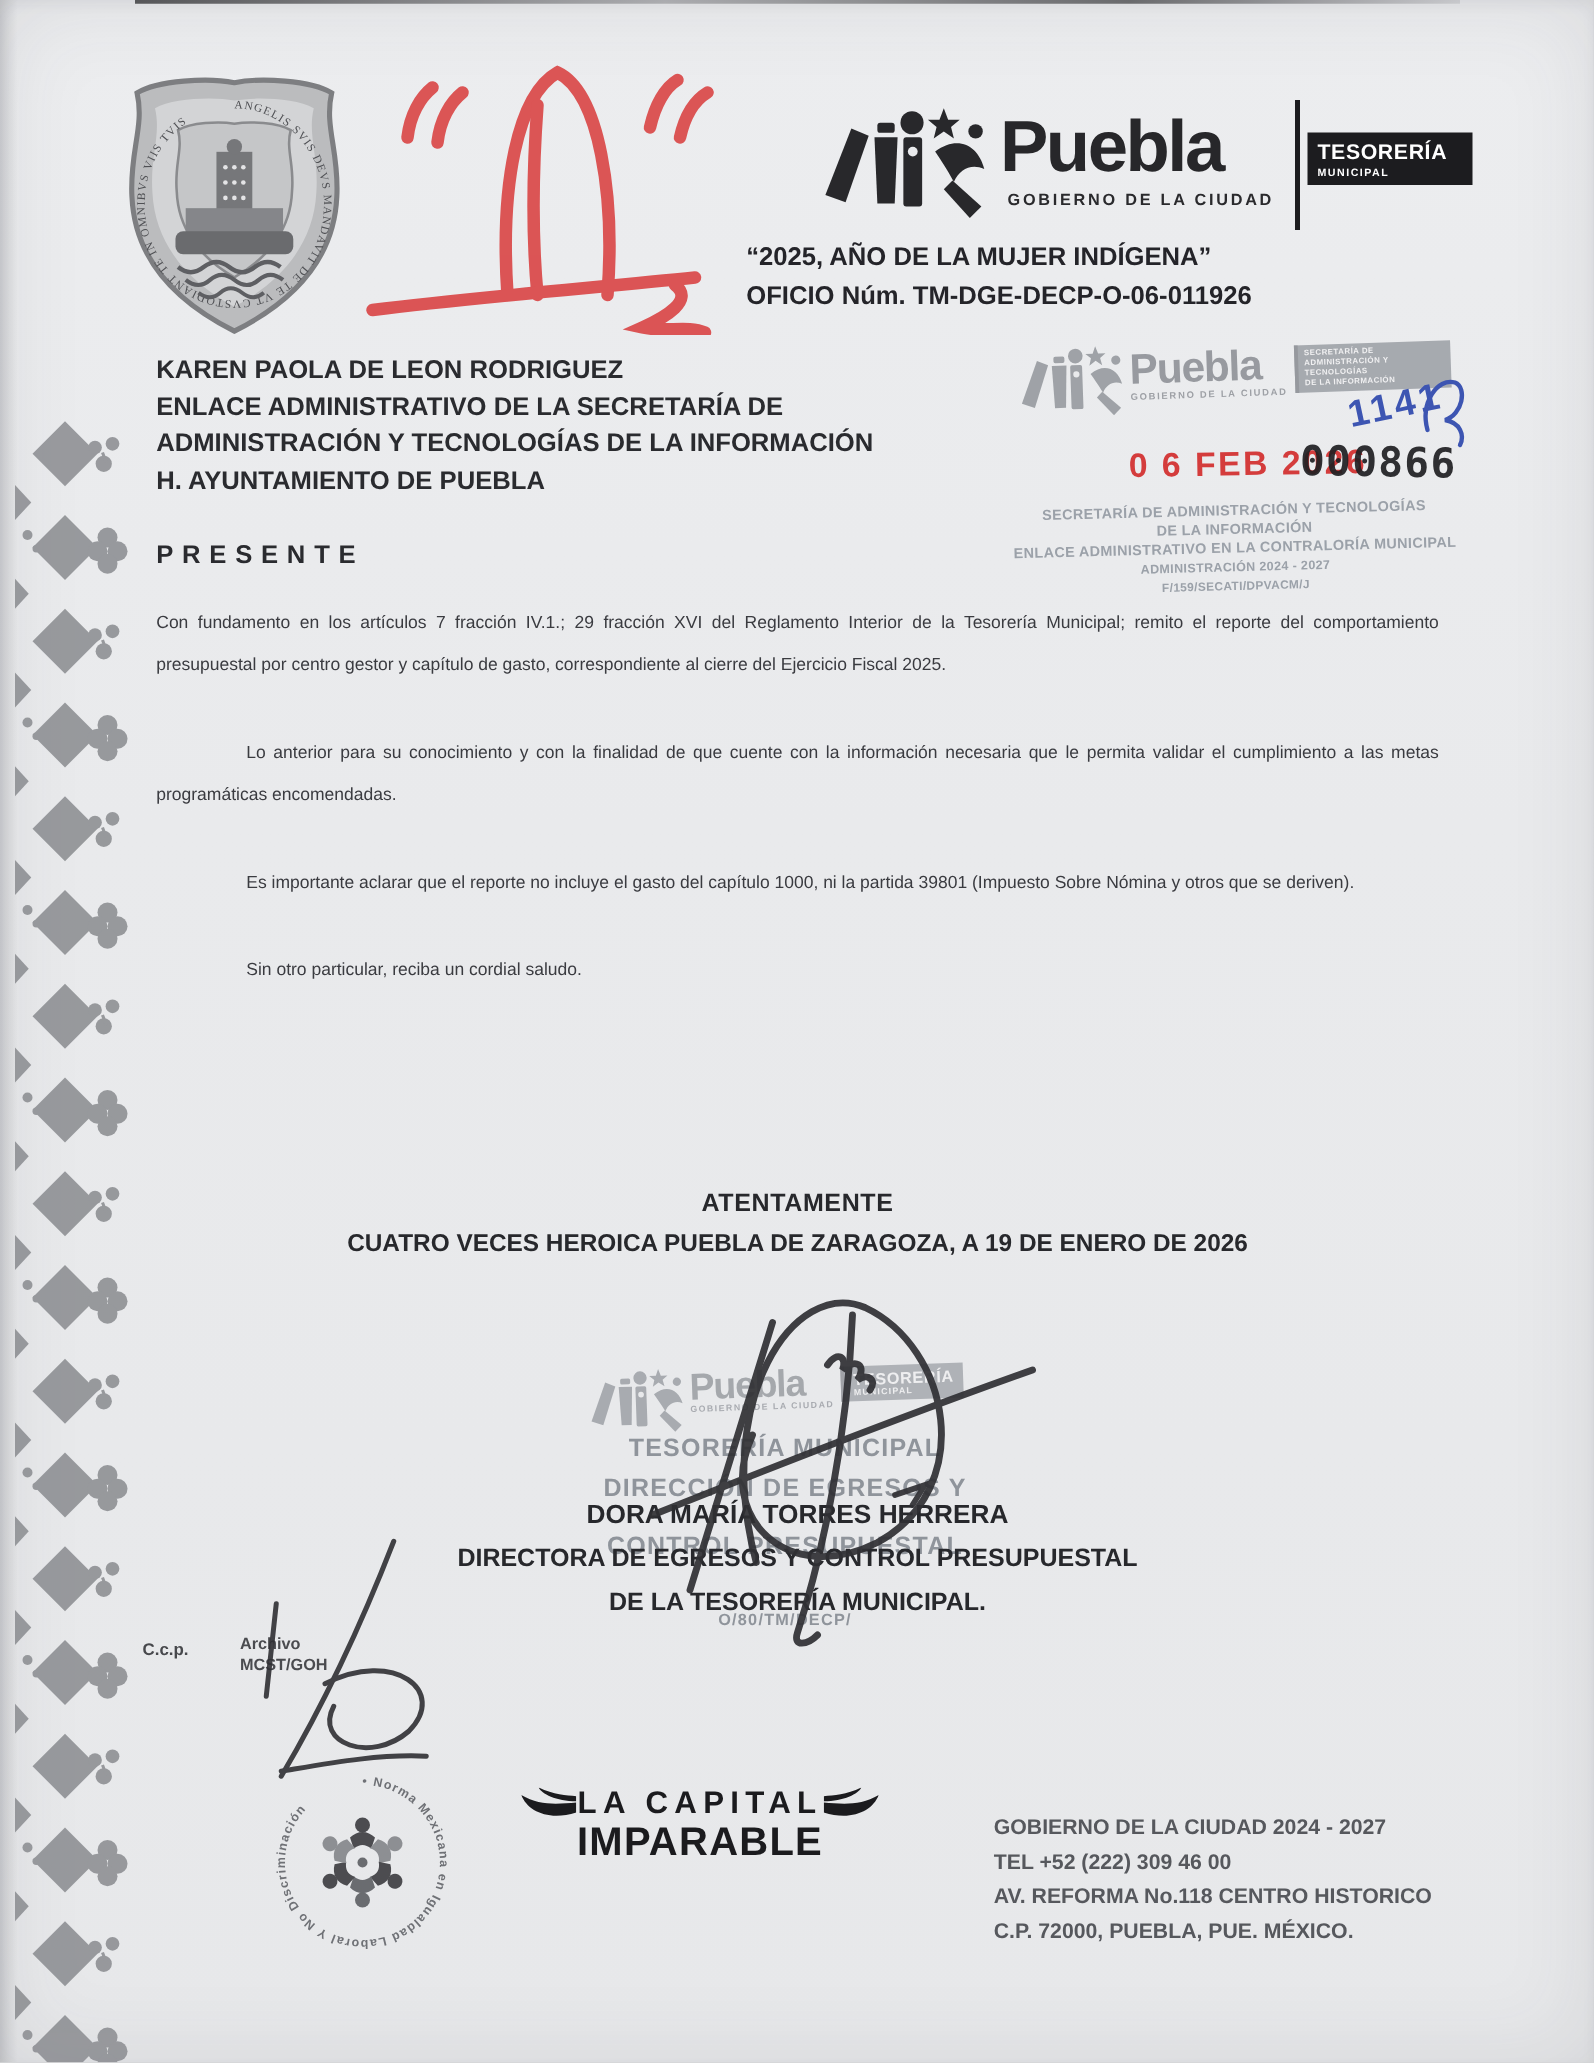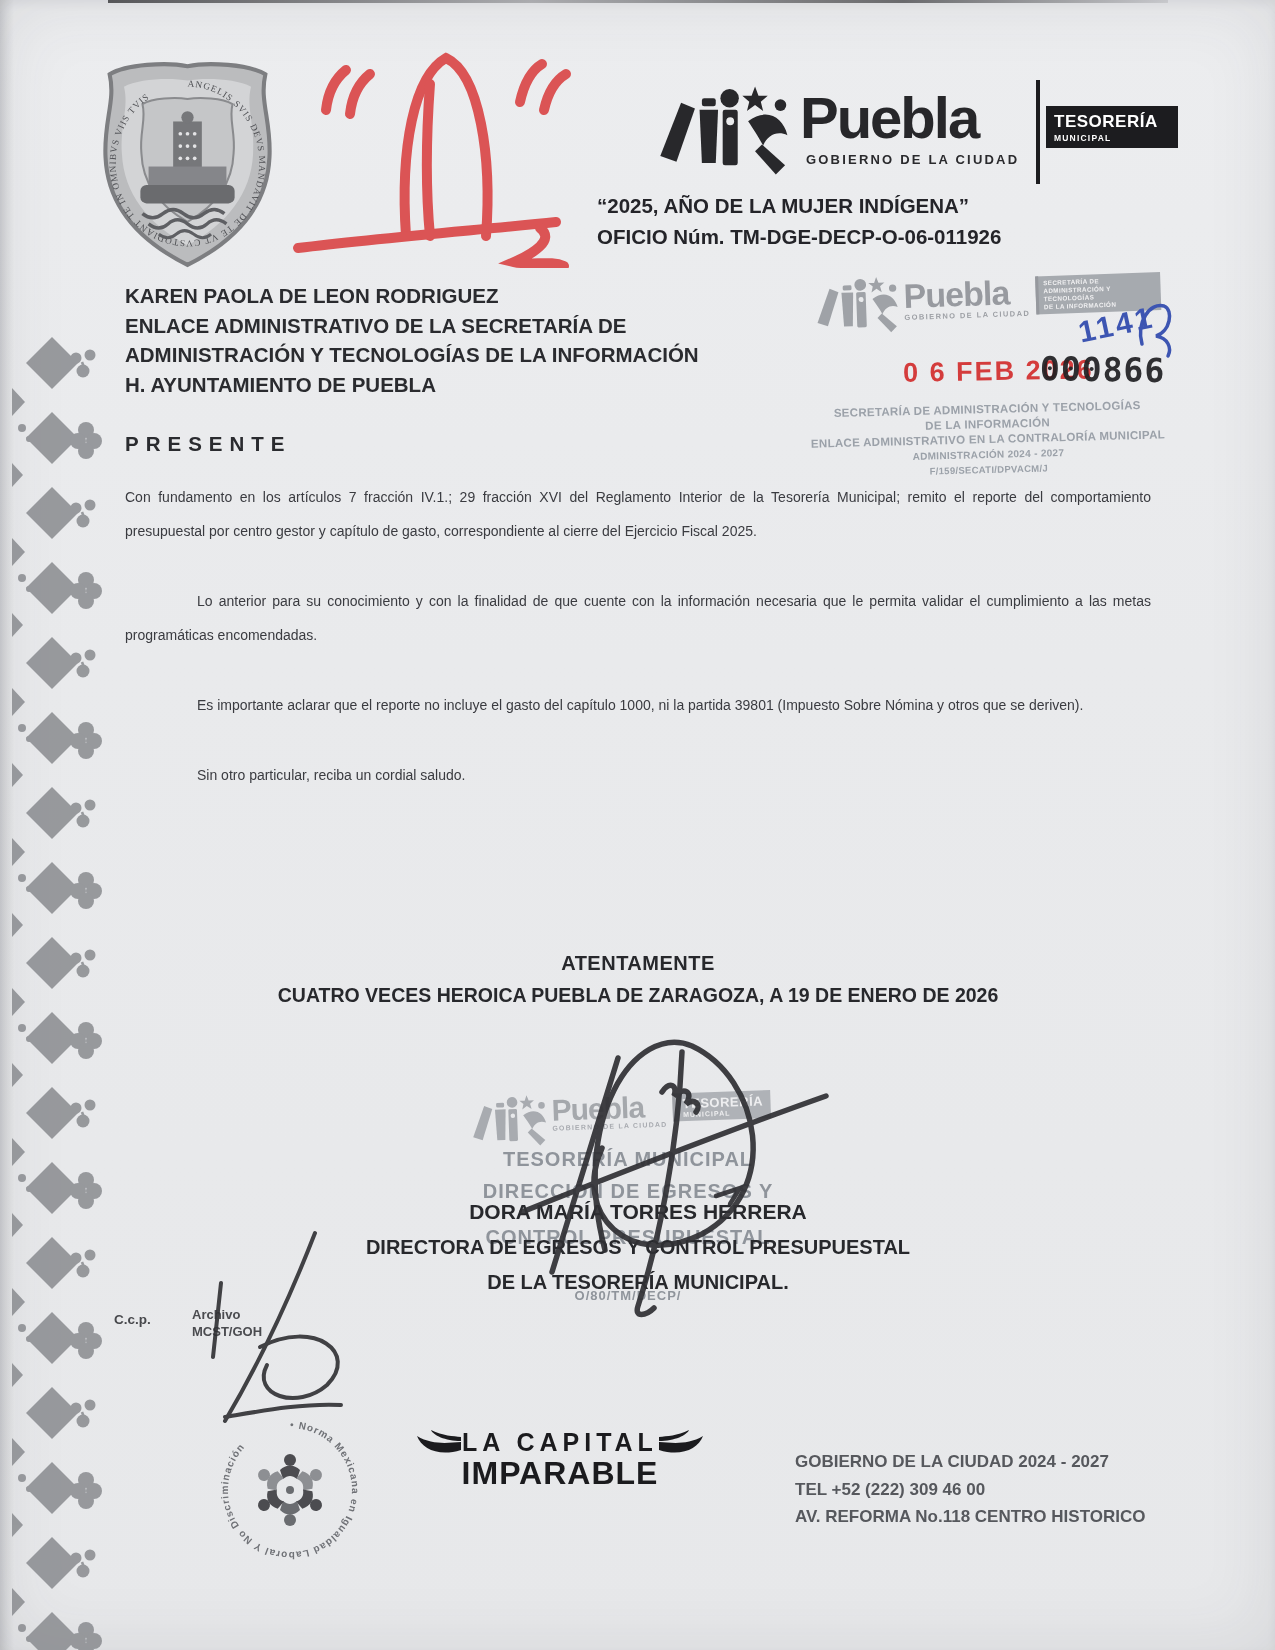--- a/index.html
+++ b/index.html
@@ -343,15 +343,16 @@
         </g>
       </svg>
     </div>
     <div class="r2">IMPARABLE</div>
   </div>
 
   <div class="abs address">
     <div>GOBIERNO DE LA CIUDAD 2024 - 2027</div>
     <div>TEL +52 (222) 309 46 00</div>
     <div>AV. REFORMA No.118 CENTRO HISTORICO</div>
+    <div>C.P. 72000, PUEBLA, PUE. MÉXICO.</div>
   </div>
 
 </div>
 
 </body></html>

